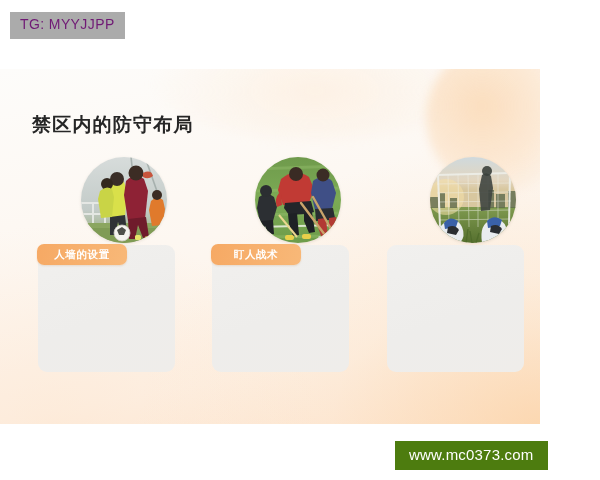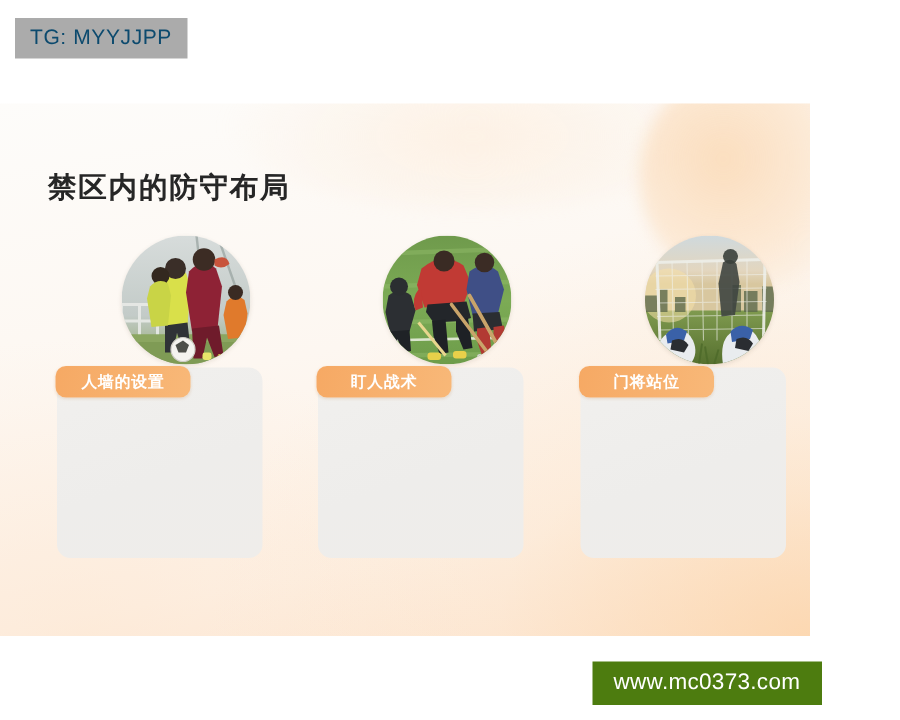--- a/index.html
+++ b/index.html
@@ -159,21 +159,21 @@
     text-align: left;
   }
 
   
   .wm-top {
     position: absolute;
     left: 10px;
     top: 12px;
     padding: 4px 10px 5px 10px;
     background: #ababab;
-    color: #0c4a6e;
+    color: #701a75;
     font-size: 14px;
     letter-spacing: .4px;
     line-height: 1.25;
     z-index: 20;
   }
   .wm-bottom {
     position: absolute;
     left: 395px;
     top: 441px;
     padding: 5px 14px 6px 14px;
@@ -385,21 +385,20 @@
             <line x1="36" y1="86" x2="38" y2="72"></line>
             <line x1="42" y1="86" x2="40" y2="74"></line>
             <line x1="46" y1="86" x2="49" y2="76"></line>
             <line x1="84" y1="86" x2="82" y2="74"></line>
           </g>
         </svg>
       </div>
 
       <div class="card"></div>
 
-      <div class="badge">门将站位</div>
 
       <div class="body-text">门将在角球防守时的站位也十分关键，通常会站在球门线附近，准备扑救可能的射门。</div>
     </div>
 
   </div>
 </div>
 
 <div class="wm-top">TG: MYYJJPP</div>
 <div class="wm-bottom">www.mc0373.com</div>
 

